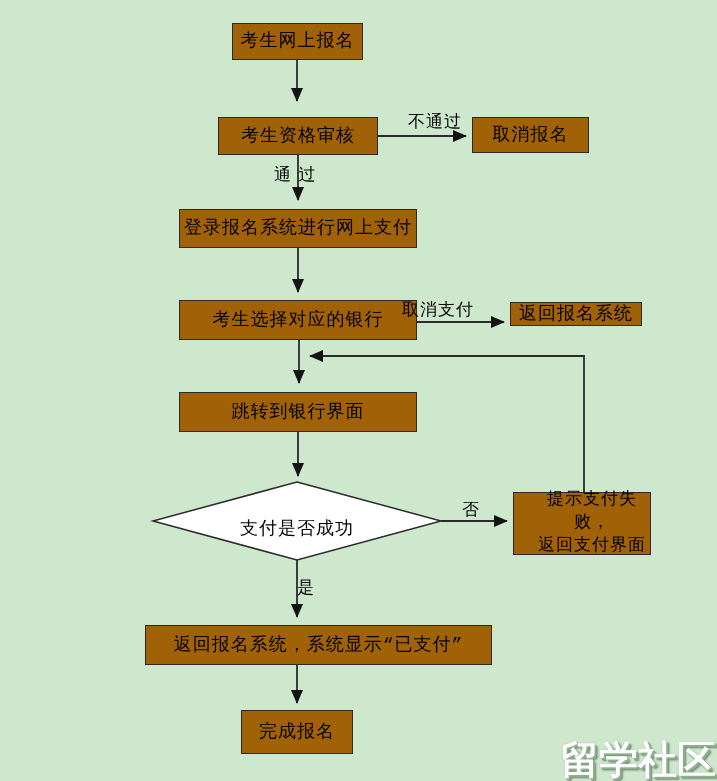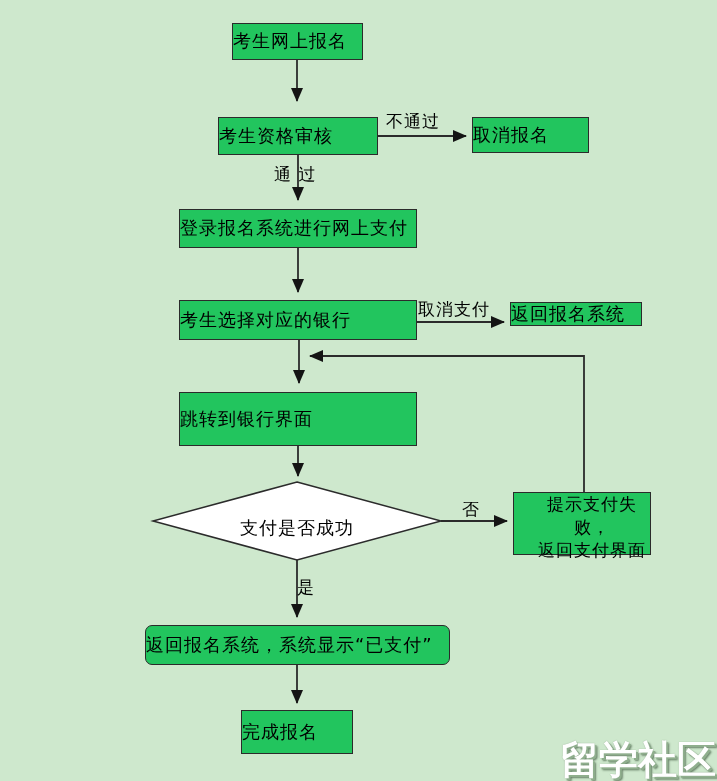--- a/index.html
+++ b/index.html
@@ -12,58 +12,60 @@
     font-family: "DejaVu Sans", sans-serif;
     color: #000;
   }
   .edges-layer {
     position: absolute;
     left: 0; top: 0;
     width: 717px; height: 781px;
   }
   .node {
     position: absolute;
-    background: #22c55e;
+    background: #a16207;
     border: 1px solid #2b2b2b;
     display: flex;
     align-items: center;
+    justify-content: center;
     text-align: center;
     font-size: 18px;
     letter-spacing: 1px;
     line-height: 1.35;
     box-sizing: border-box;
+    font-family: Liberation Mono, monospace;
   }
   .node-register   { left: 232px; top: 23px;  width: 131px; height: 37px; }
   .node-review     { left: 218px; top: 117px; width: 160px; height: 38px; }
   .node-cancel     { left: 472px; top: 117px; width: 117px; height: 36px; }
   .node-login-pay  { left: 179px; top: 209px; width: 238px; height: 39px; }
   .node-select-bank{ left: 179px; top: 300px; width: 238px; height: 40px; }
   .node-return-sys { left: 510px; top: 302px; width: 132px; height: 24px; }
-  .node-bank-page  { left: 179px; top: 392px; width: 238px; height: 54px; }
+  .node-bank-page  { left: 179px; top: 392px; width: 238px; height: 40px; }
   .node-pay-fail   { left: 513px; top: 492px; width: 138px; height: 63px;
                      flex-direction: column; font-size: 17px; padding-left: 20px; }
-  .node-paid       { left: 145px; top: 625px; width: 305px; height: 40px; border-radius: 7px; }
+  .node-paid       { left: 145px; top: 625px; width: 347px; height: 40px; }
   .node-complete   { left: 241px; top: 710px; width: 112px; height: 44px; }
   .diamond-label {
     position: absolute;
     left: 187px; top: 508px; width: 220px;
     text-align: center;
     font-size: 18px;
     letter-spacing: 1px;
     margin-top: 8px;
   }
   .edge-label {
     position: absolute;
     font-size: 17px;
     letter-spacing: 1px;
     white-space: nowrap;
   }
-  .label-not-pass   { left: 386px; top: 110px; font-family: Liberation Serif, serif; }
+  .label-not-pass   { left: 408px; top: 110px; font-family: Liberation Serif, serif; }
   .label-pass       { left: 274px; top: 163px; }
-  .label-cancel-pay { left: 418px; top: 298px; }
+  .label-cancel-pay { left: 402px; top: 298px; }
   .label-no         { left: 462px; top: 498px; }
   .label-yes        { left: 297px; top: 576px; }
   .watermark {
     position: absolute;
     right: 1px;
     bottom: 2px;
     text-align: right;
     line-height: 1;
   }
   .watermark-title {

